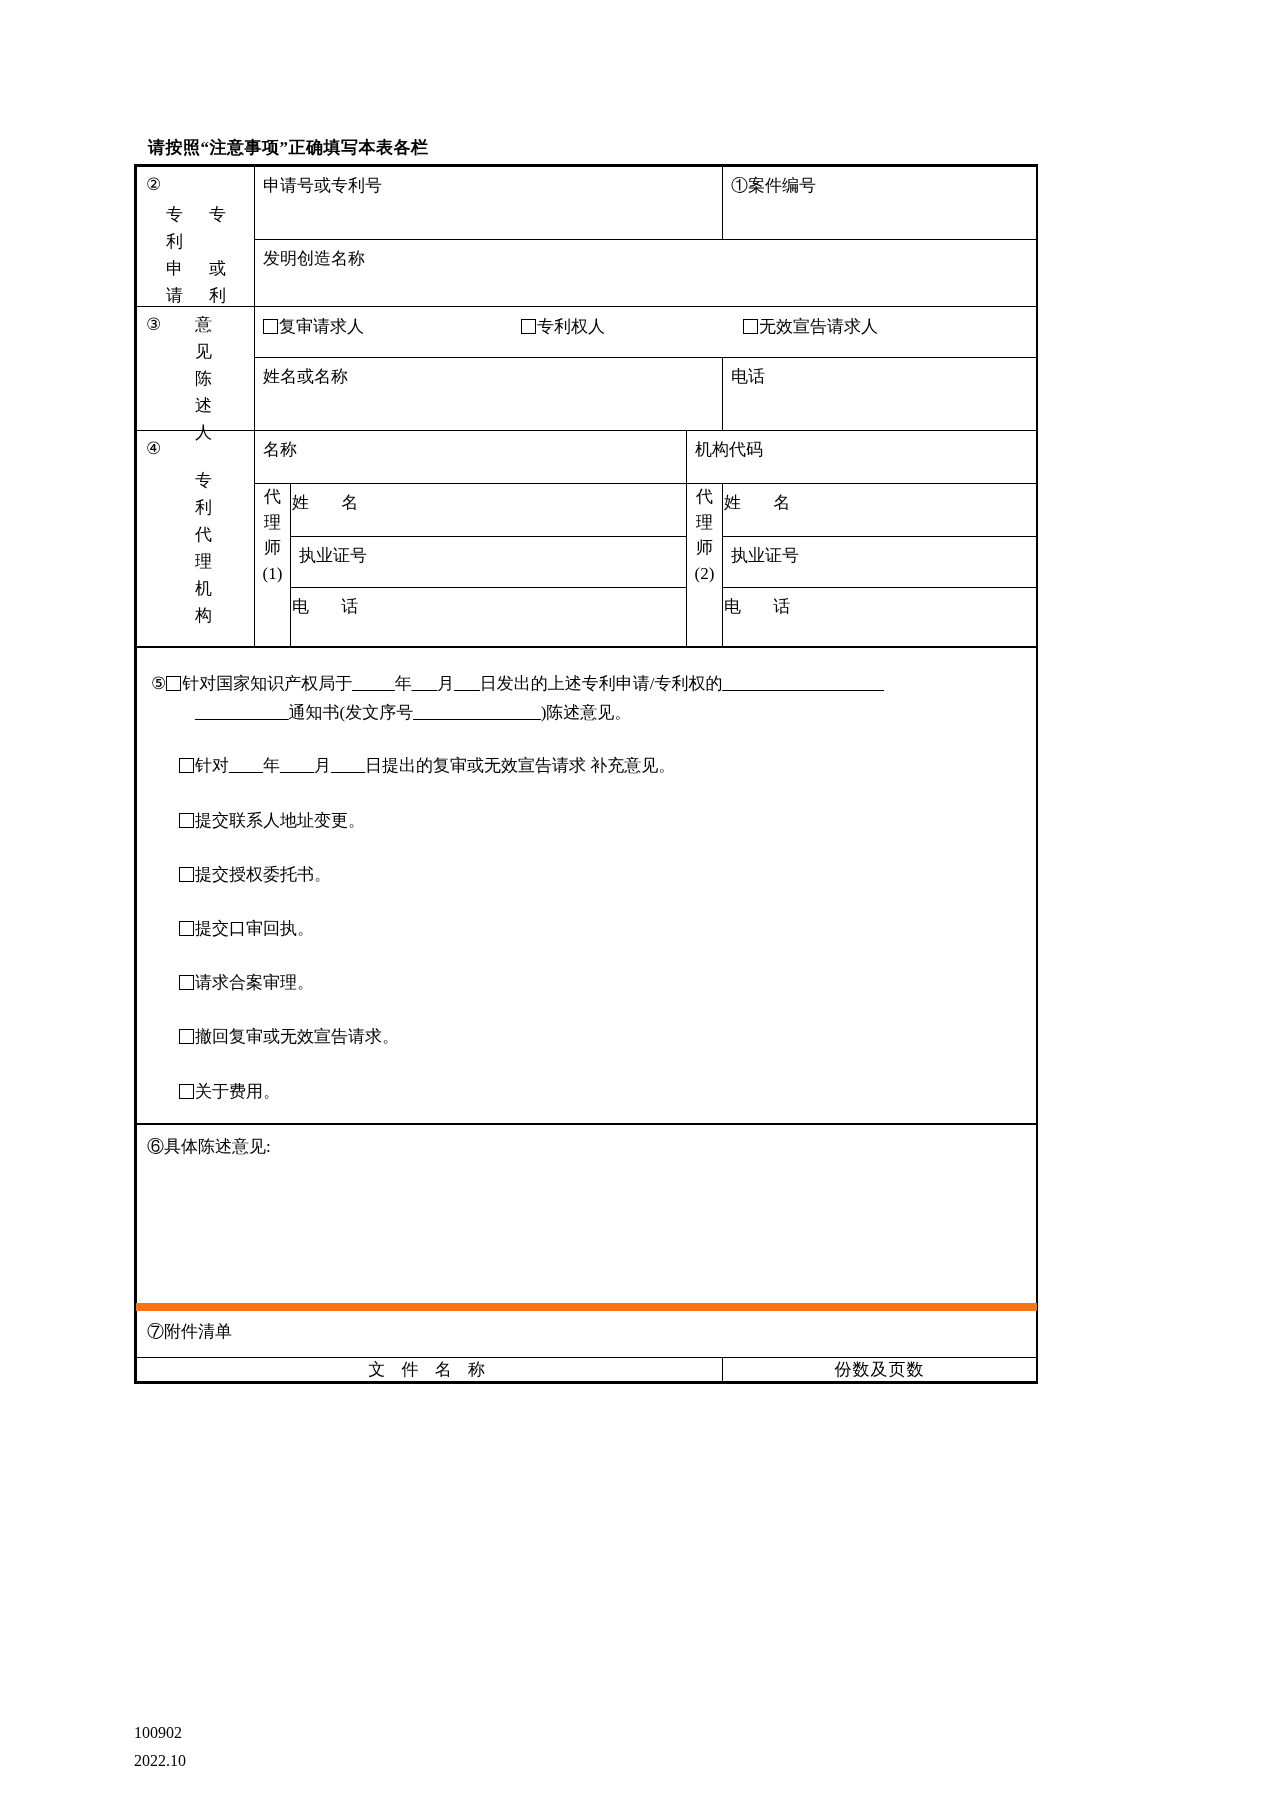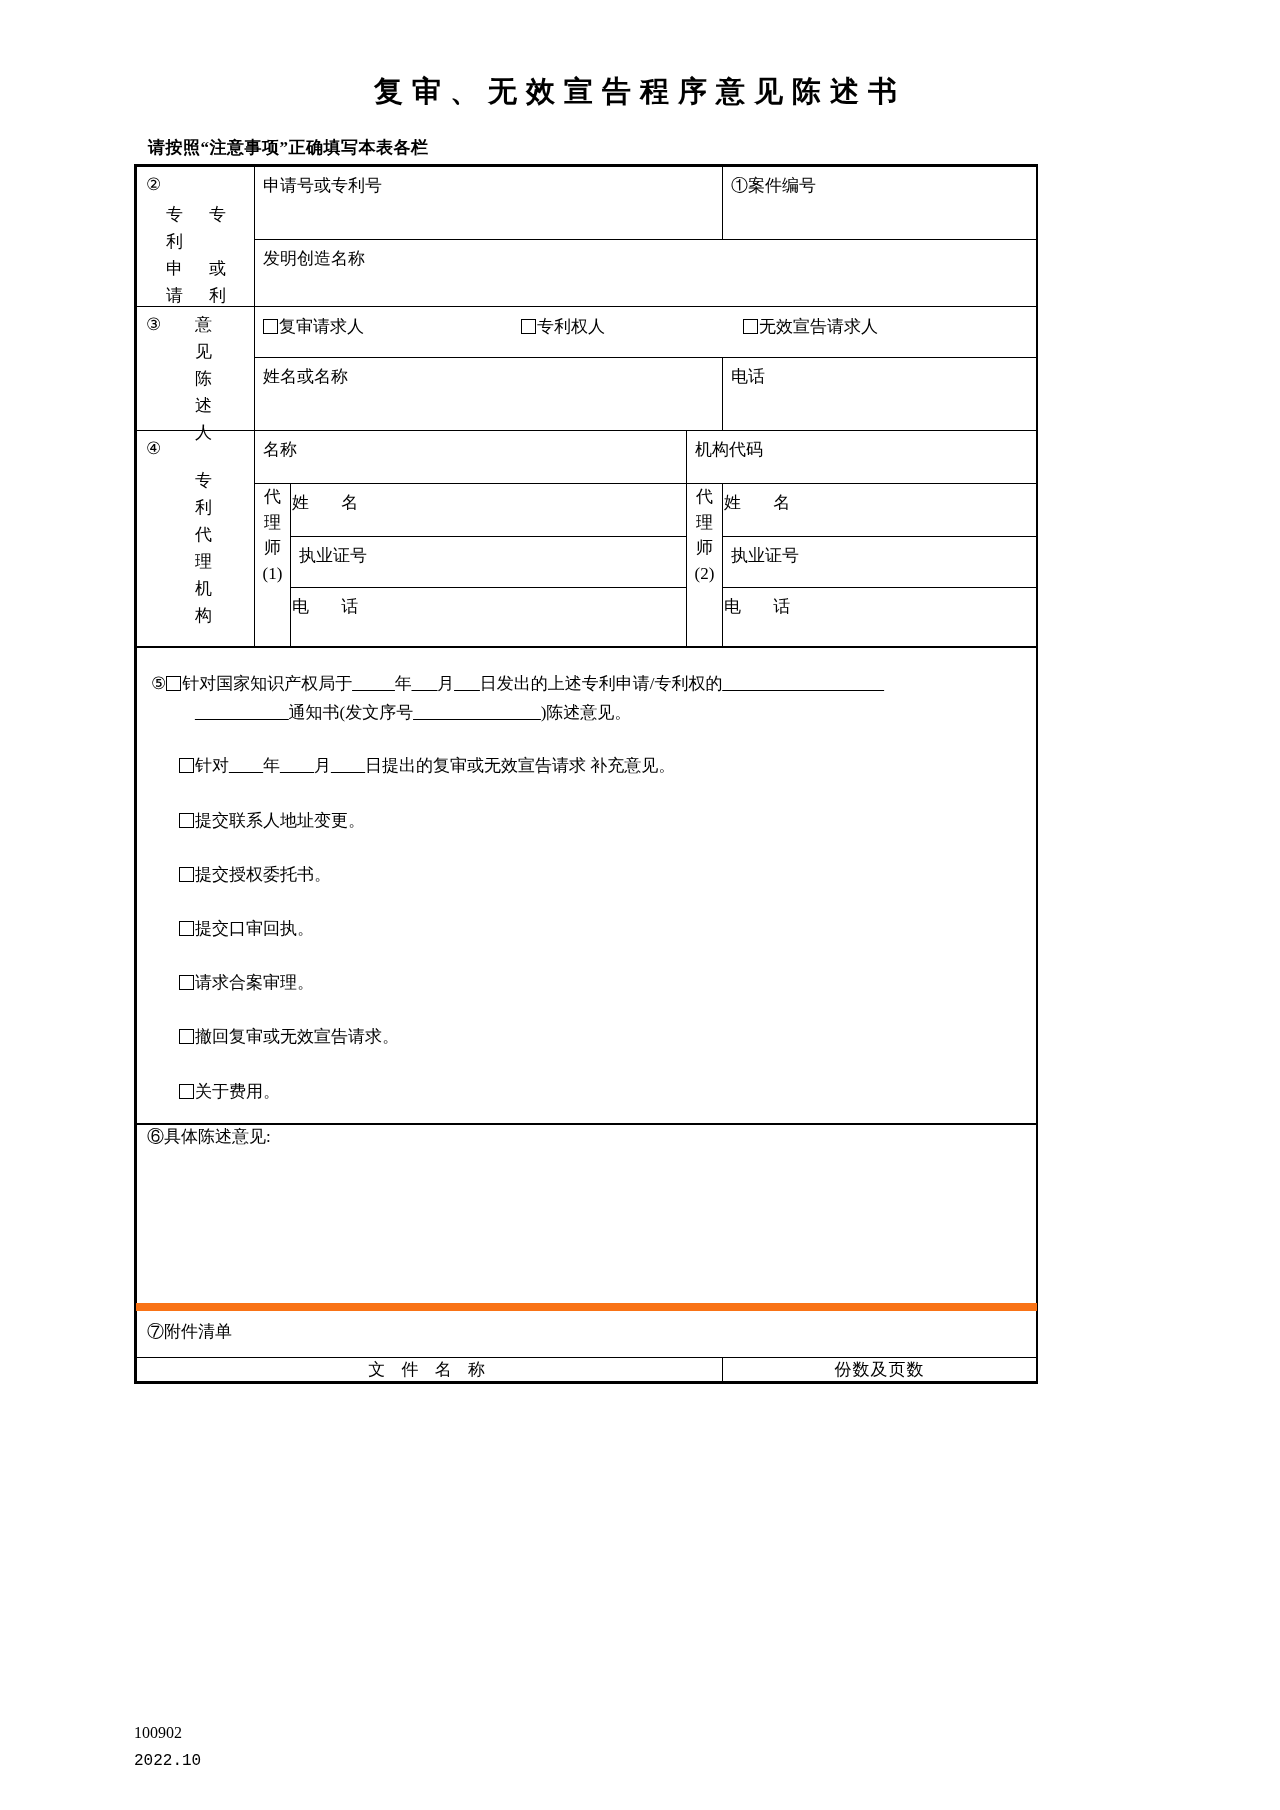--- a/index.html
+++ b/index.html
@@ -143,21 +143,21 @@
     padding: 22px 14px 18px 14px;
     font-size: 17px;
     line-height: 1.6;
   }
   .sec5 .line { margin-bottom: 2px; white-space: nowrap; }
   .sec5 .l2 { margin-left: 44px; margin-bottom: 26px; }
   .sec5 .item { margin: 0 0 27px 28px; }
   .sec5 .item:last-child { margin-bottom: 0; }
   .u { text-decoration: underline; letter-spacing: 0; }
 
-  .sec6 { padding: 0 0 0 10px; font-size: 17px; }
+  .sec6 { padding: 10px 0 0 10px; font-size: 17px; }
   .sec7 { padding: 9px 0 0 10px; font-size: 17px; }
 
   .hdrcell {
     text-align: center;
     font-size: 17px;
     letter-spacing: 6px;
     padding: 11px 0 11px 0;
   }
   .hdrcell2 {
     text-align: center;
@@ -166,21 +166,21 @@
     padding: 11px 0 11px 0;
     border-radius: 7px;
   }
 
   .footer {
     position: absolute;
     left: 134px;
     font-size: 16px;
   }
   .footer.l1 { top: 1724px; }
-  .footer.l2 { top: 1752px; font-family: Liberation Mono, monospace; }
+  .footer.l2 { top: 1752px; }
 
   .subrow-label {
     text-align: center;
     font-size: 17px;
     vertical-align: middle;
   }
   .agent-v {
     display: flex;
     flex-direction: column;
     align-items: center;
@@ -189,21 +189,20 @@
     height: 100%;
     font-size: 17px;
   }
   .sp-name { letter-spacing: 14px; padding-left: 1px; }
 </style>
 </head>
 <body>
 
 <div class="page">
 
-  <div class="doc-title">复审、无效宣告程序意见陈述书</div>
   <div class="subtitle">请按照“注意事项”正确填写本表各栏</div>
 
   <div class="form">
     <table>
       <colgroup>
         <col style="width:118px">
         <col style="width:36px">
         <col style="width:80px">
         <col style="width:316px">
         <col style="width:36px">

